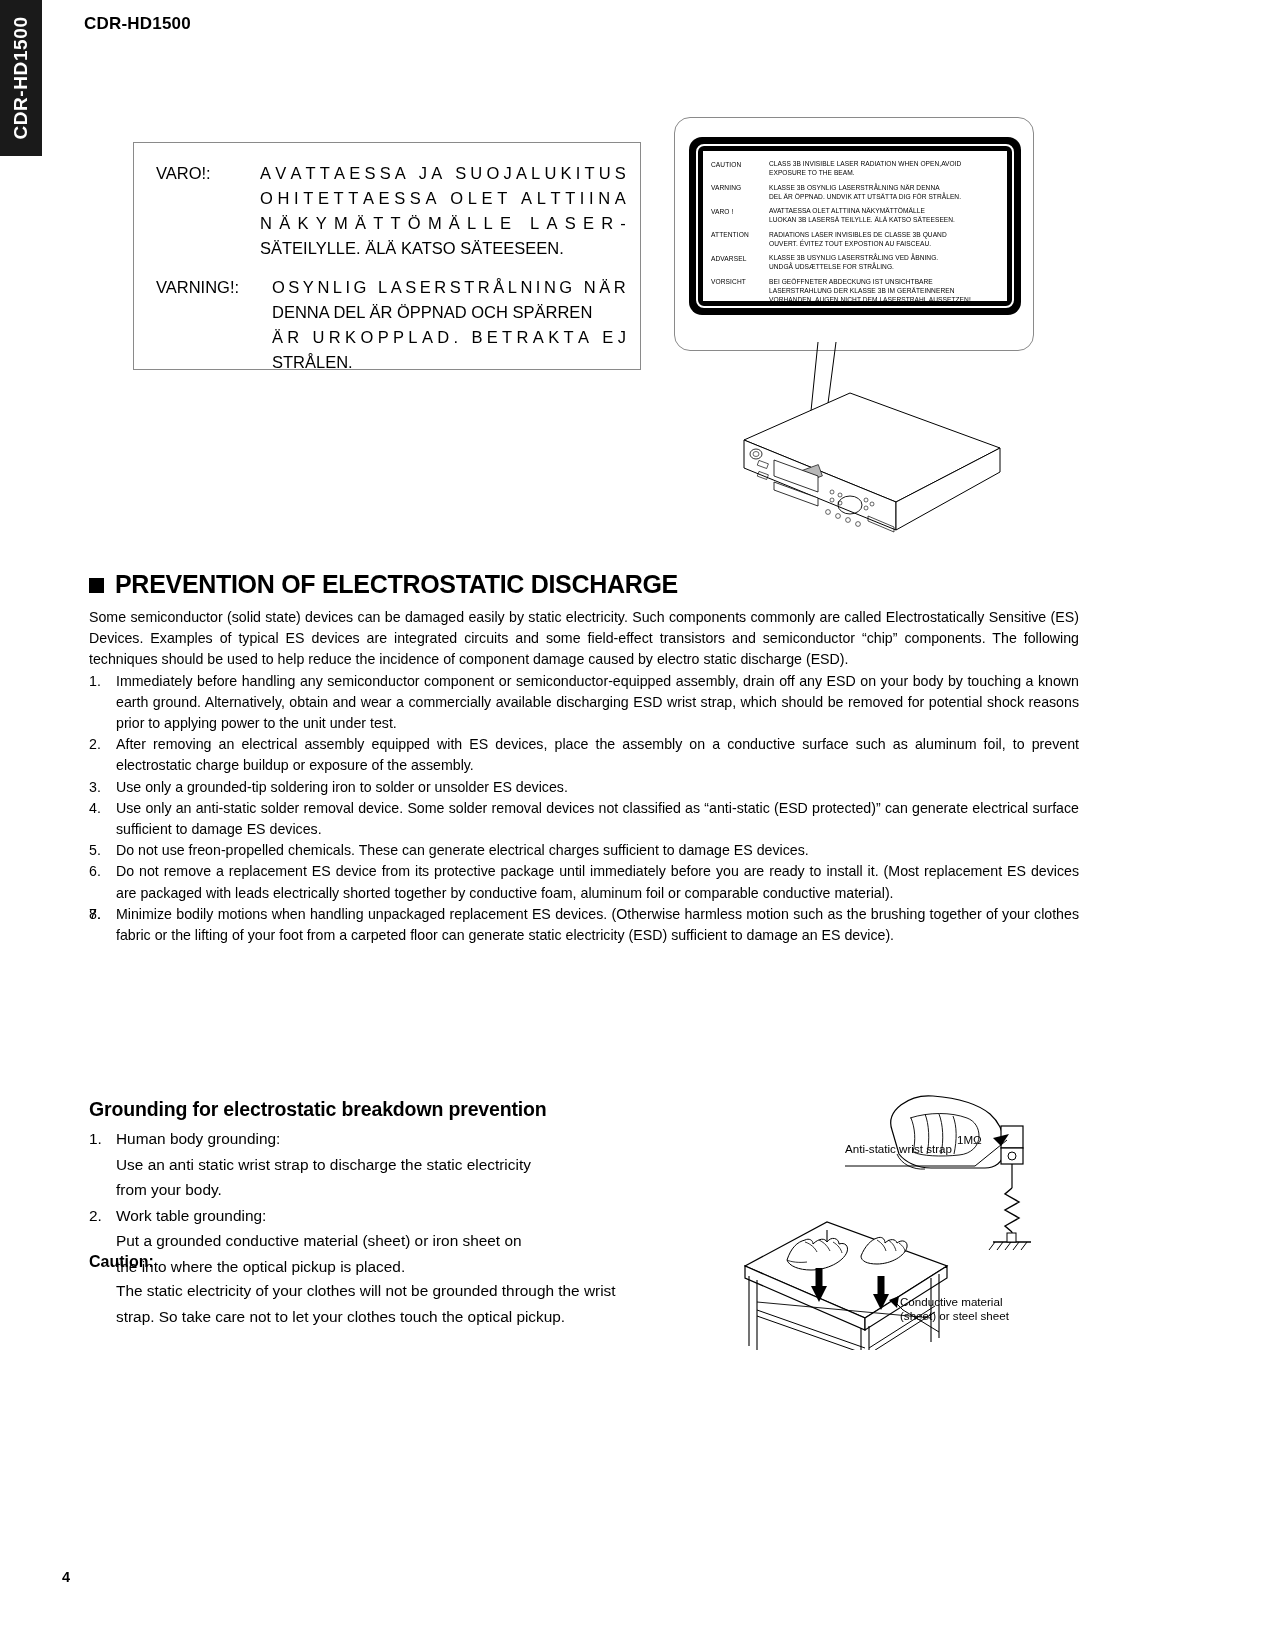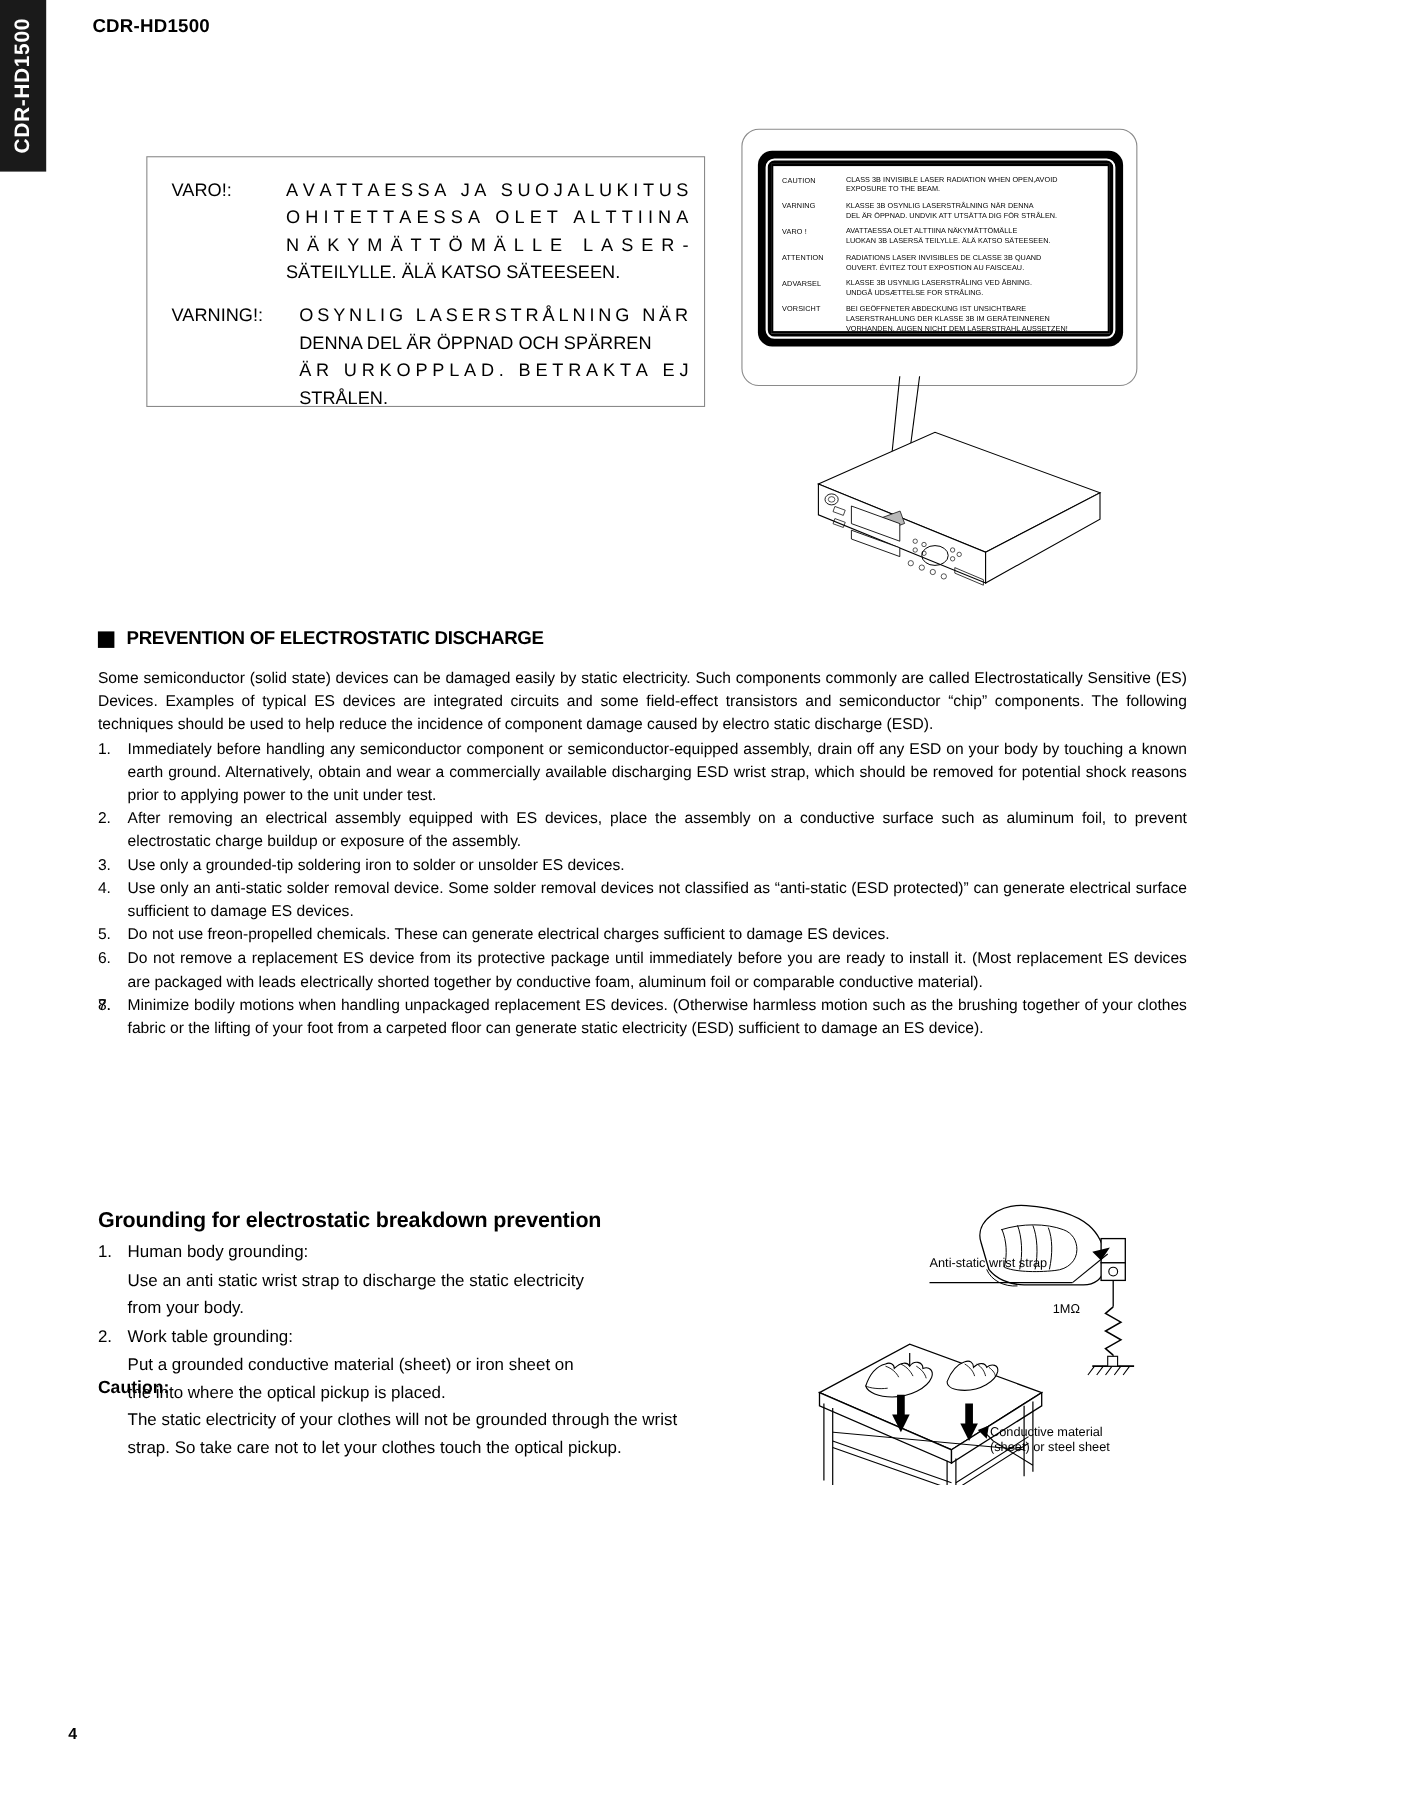--- a/index.html
+++ b/index.html
@@ -126,21 +126,21 @@
   .device-art {
     position: absolute;
     left: 700px; top: 340px;
     width: 330px; height: 200px;
   }
 
   
   .section-heading {
     position: absolute;
     left: 89px; top: 570px;
-    font-size: 17px;
+    font-size: 25px;
     font-weight: bold;
     letter-spacing: -0.3px;
     display: flex;
     align-items: center;
   }
   .heading-bullet {
     display: inline-block;
     width: 15px; height: 15px;
     background: #000;
     margin-right: 11px;
@@ -223,21 +223,21 @@
     left: 735px; top: 1070px;
     width: 320px; height: 280px;
   }
   .art-caption {
     position: absolute;
     font-size: 11.6px;
     line-height: 14px;
     white-space: nowrap;
   }
   .cap-wrist { left: 845px; top: 1142px; }
-  .cap-ohm { left: 957px; top: 1184px; font-size: 11.6px; }
+  .cap-ohm { left: 957px; top: 1133px; font-size: 11.6px; }
   .cap-cond { left: 900px; top: 1295px; white-space: normal; width: 140px; }
 
   
   .page-num {
     position: absolute;
     left: 62px; top: 1569px;
     font-size: 14.5px;
     font-weight: bold;
   }
 </style>

